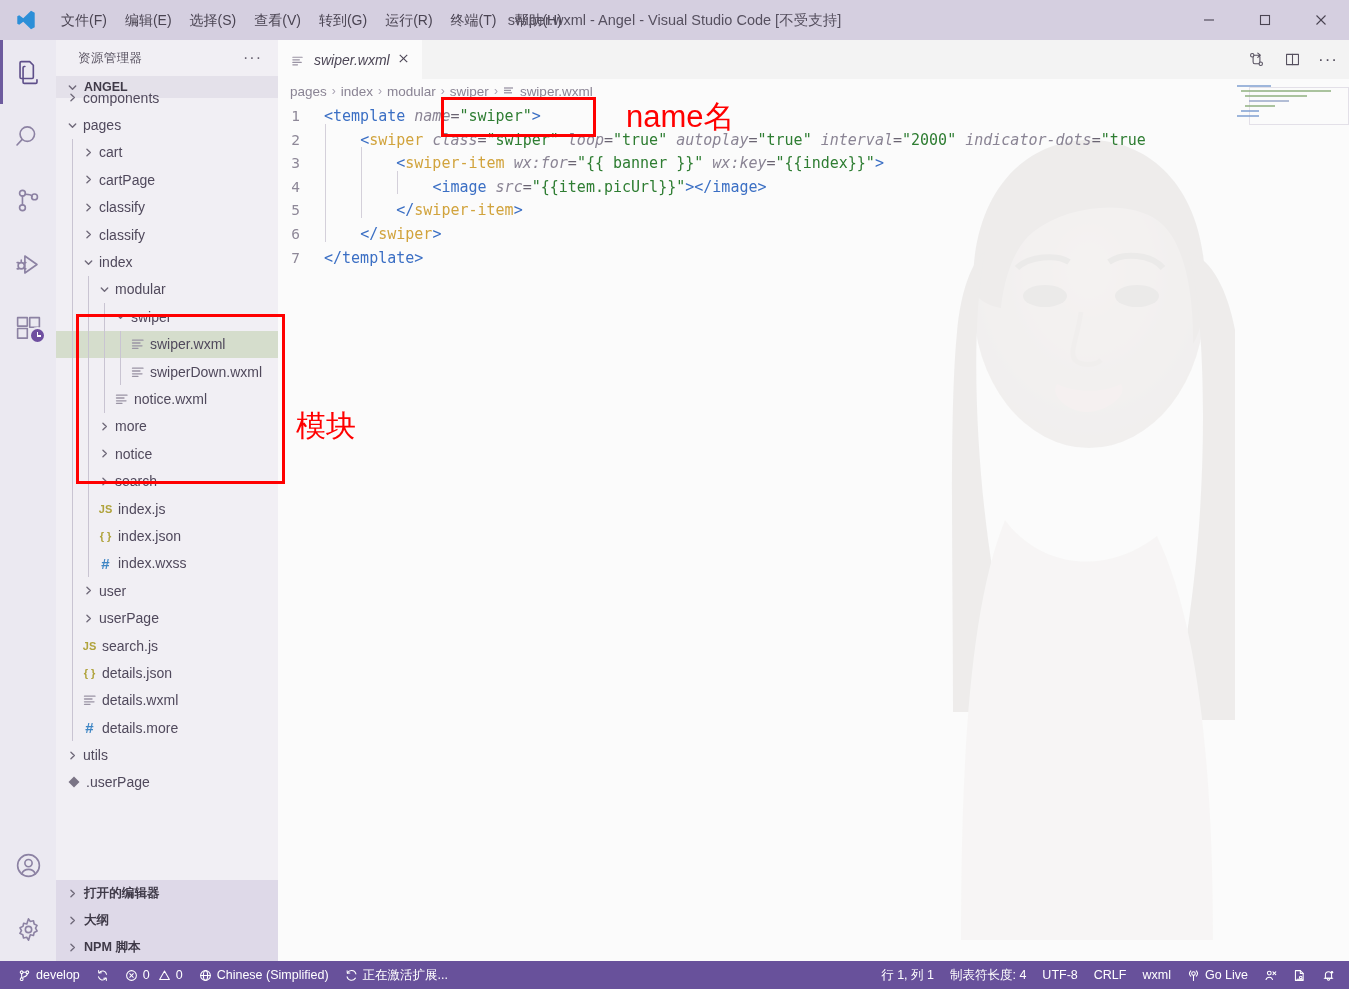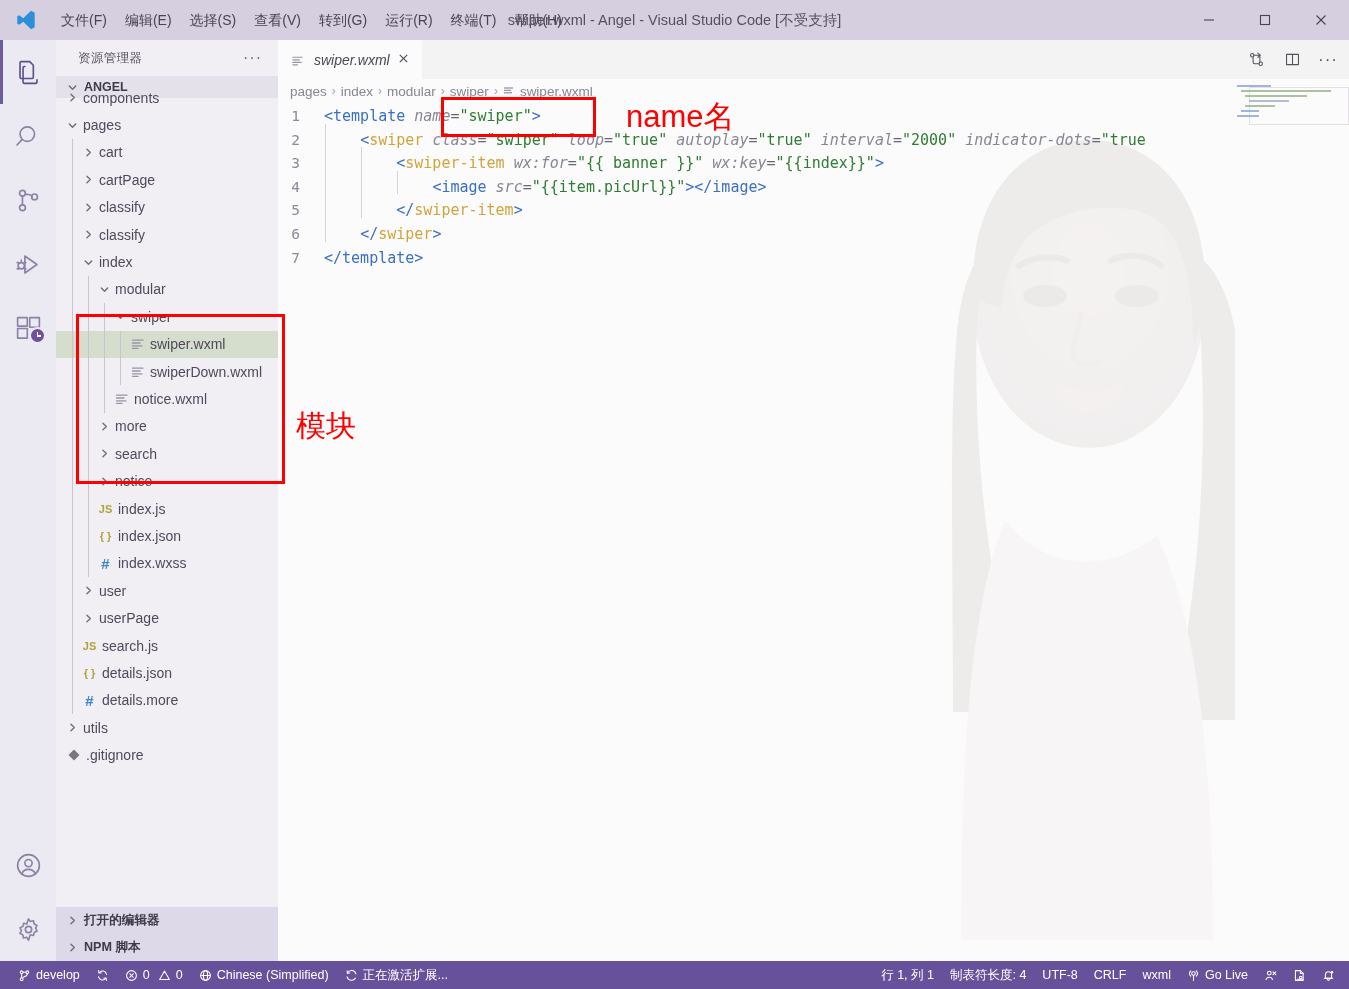--- a/index.html
+++ b/index.html
@@ -453,32 +453,32 @@
       </div>
       <div class="trow">
         <span class="guide" style="left: 16px;"></span>
         <span class="guide" style="left: 32px;"></span>
         <span style="display: inline-block; width: 40px; min-width: 40px;"></span>
         <span class="twist">
           <svg viewBox="0 0 12 12">
             <polyline points="4.3,2.5 8,6 4.3,9.5"></polyline>
           </svg>
         </span>
+        <span class="tlabel">notice</span>
+      </div>
+      <div class="trow">
+        <span class="guide" style="left: 16px;"></span>
+        <span class="guide" style="left: 32px;"></span>
+        <span style="display: inline-block; width: 40px; min-width: 40px;"></span>
+        <span class="twist">
+          <svg viewBox="0 0 12 12">
+            <polyline points="4.3,2.5 8,6 4.3,9.5"></polyline>
+          </svg>
+        </span>
         <span class="tlabel">search</span>
-      </div>
-      <div class="trow">
-        <span class="guide" style="left: 16px;"></span>
-        <span class="guide" style="left: 32px;"></span>
-        <span style="display: inline-block; width: 40px; min-width: 40px;"></span>
-        <span class="twist">
-          <svg viewBox="0 0 12 12">
-            <polyline points="4.3,2.5 8,6 4.3,9.5"></polyline>
-          </svg>
-        </span>
-        <span class="tlabel">notice</span>
       </div>
       <div class="trow">
         <span class="guide" style="left: 16px;"></span>
         <span class="guide" style="left: 32px;"></span>
         <span style="display: inline-block; width: 40px; min-width: 40px;"></span>
         <span class="ficon js">JS</span>
         <span class="tlabel">index.js</span>
       </div>
       <div class="trow">
         <span class="guide" style="left: 16px;"></span>
@@ -518,20 +518,33 @@
         <span class="guide" style="left: 16px;"></span>
         <span style="display: inline-block; width: 24px; min-width: 24px;"></span>
         <span class="ficon js">JS</span>
         <span class="tlabel">search.js</span>
       </div>
       <div class="trow">
         <span class="guide" style="left: 16px;"></span>
         <span style="display: inline-block; width: 24px; min-width: 24px;"></span>
         <span class="ficon json">{ }</span>
         <span class="tlabel">details.json</span>
+      </div>
+      <div class="trow">
+        <span class="guide" style="left: 16px;"></span>
+        <span style="display: inline-block; width: 24px; min-width: 24px;"></span>
+        <span class="ficon wxml">
+          <svg viewBox="0 0 14 14" fill="none" stroke="#9a94a4" stroke-width="1.2" stroke-linecap="round">
+            <line x1="1.5" y1="3.2" x2="12" y2="3.2"></line>
+            <line x1="1.5" y1="6" x2="9" y2="6"></line>
+            <line x1="1.5" y1="8.8" x2="11" y2="8.8"></line>
+            <line x1="1.5" y1="11.3" x2="7" y2="11.3"></line>
+          </svg>
+        </span>
+        <span class="tlabel">details.wxml</span>
       </div>
       <div class="trow">
         <span class="guide" style="left: 16px;"></span>
         <span style="display: inline-block; width: 24px; min-width: 24px;"></span>
         <span class="ficon wxss">#</span>
         <span class="tlabel">details.more</span>
       </div>
       <div class="trow">
         <span style="display: inline-block; width: 8px; min-width: 8px;"></span>
         <span class="twist">
@@ -541,32 +554,40 @@
         </span>
         <span class="tlabel">utils</span>
       </div>
       <div class="trow">
         <span style="display: inline-block; width: 8px; min-width: 8px;"></span>
         <span class="ficon git">
           <svg viewBox="0 0 14 14" stroke="none">
             <path d="M7 1.5 12.5 7 7 12.5 1.5 7z" fill="#7a7485"></path>
           </svg>
         </span>
-        <span class="tlabel">.gitignore</span>
+        <span class="tlabel">.userPage</span>
       </div>
     </div>
 
   <div id="tree-bottom">
     <div class="srow">
       <span class="twist">
         <svg viewBox="0 0 12 12">
             <polyline points="4.3,2.5 8,6 4.3,9.5"></polyline>
           </svg>
       </span>
       <span>打开的编辑器</span>
+    </div>
+    <div class="srow">
+      <span class="twist">
+        <svg viewBox="0 0 12 12">
+            <polyline points="4.3,2.5 8,6 4.3,9.5"></polyline>
+          </svg>
+      </span>
+      <span>大纲</span>
     </div>
     <div class="srow">
       <span class="twist">
         <svg viewBox="0 0 12 12">
             <polyline points="4.3,2.5 8,6 4.3,9.5"></polyline>
           </svg>
       </span>
       <span>NPM 脚本</span>
     </div>
   </div>

